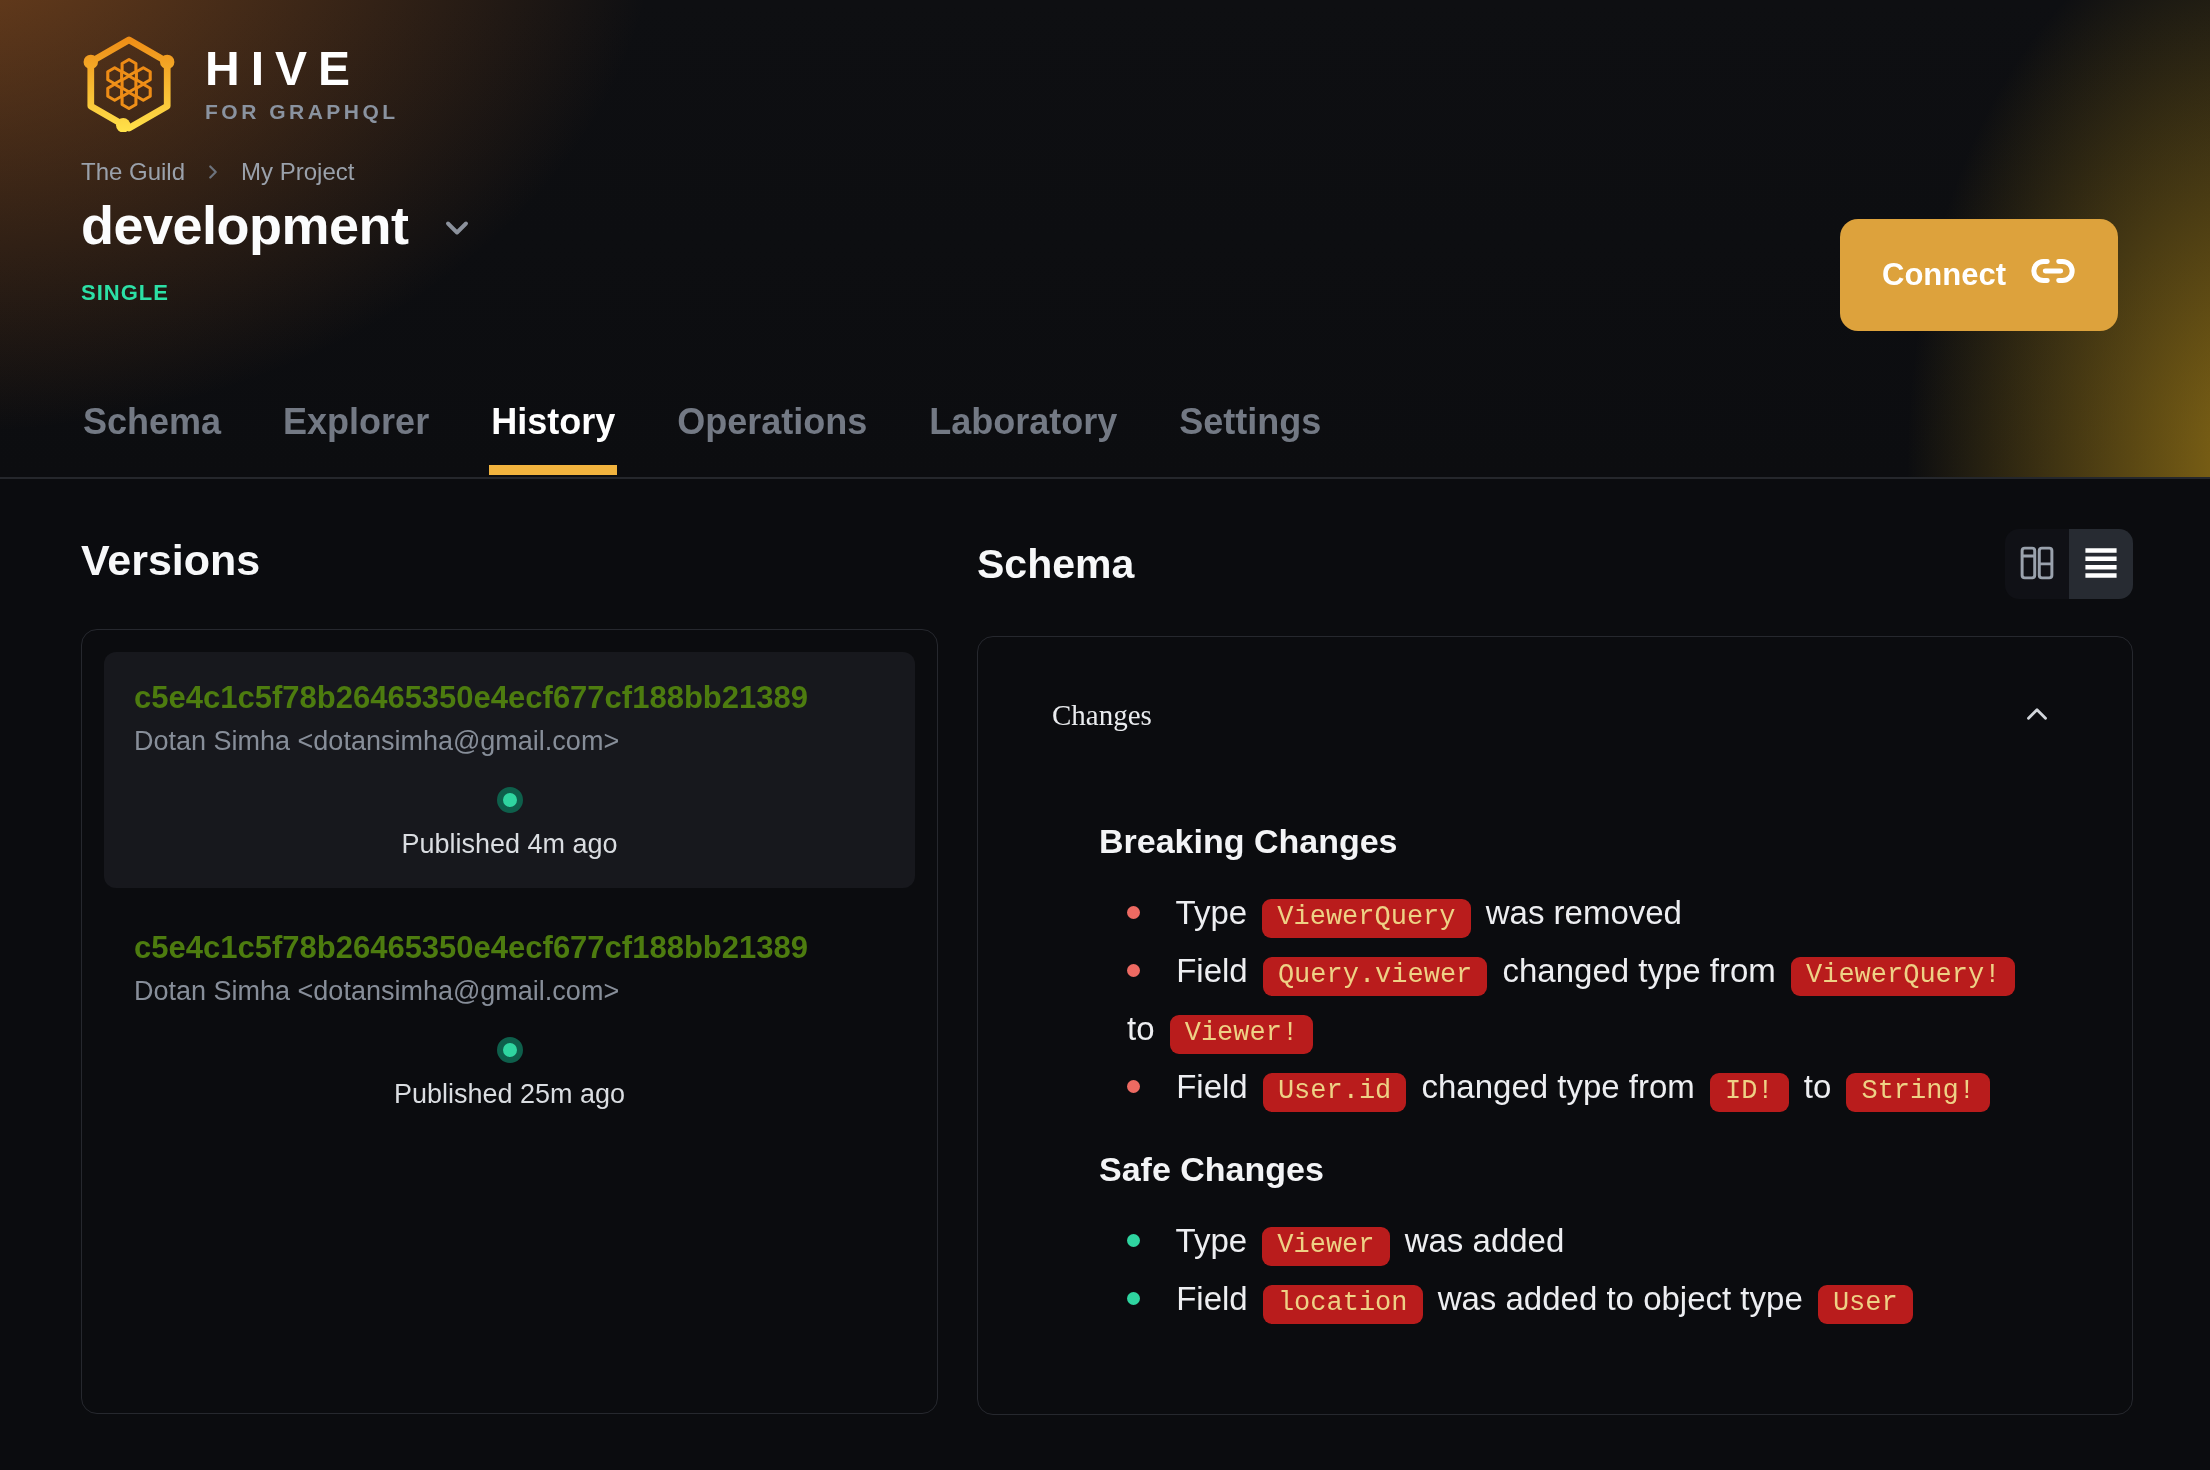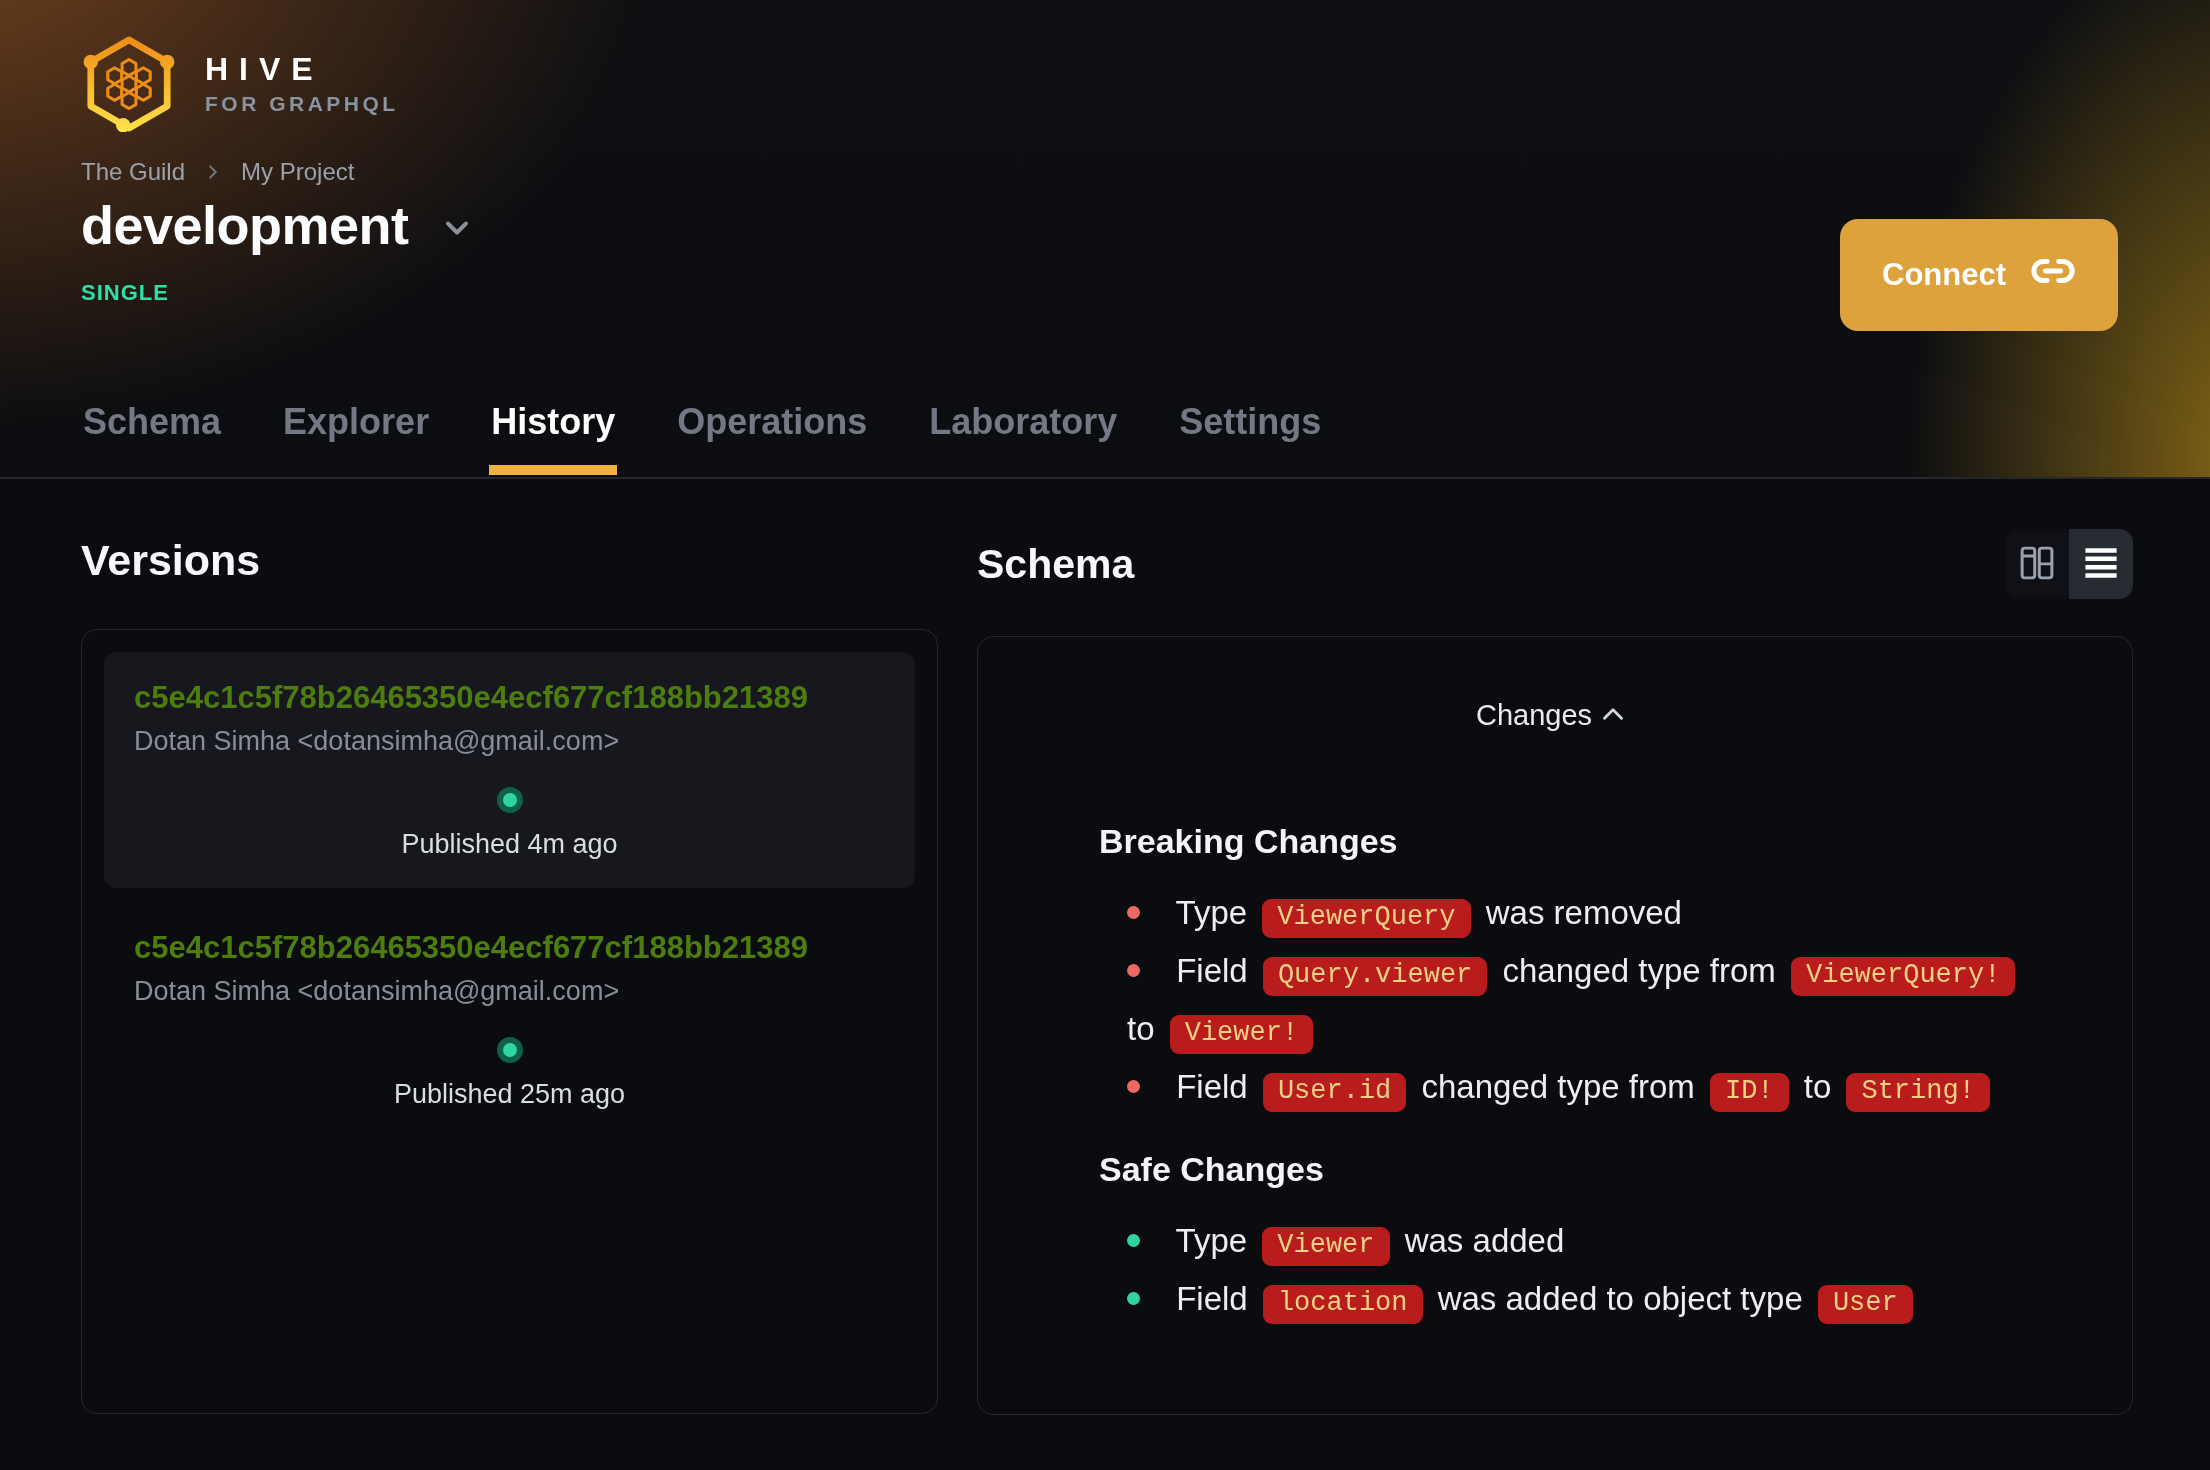--- a/index.html
+++ b/index.html
@@ -11,21 +11,21 @@
   .hero {
     position:absolute; inset:0 0 auto 0; height:479px;
     background:
       radial-gradient(1150px 840px at -3% -20%, rgba(199,109,38,0.55), rgba(199,109,38,0) 63%),
       radial-gradient(560px 900px at 102% 98%, rgba(214,164,24,0.60), rgba(214,164,24,0) 62%),
       linear-gradient(#0e0f12,#0c0d10);
     border-bottom:2px solid #25272c;
   }
   .brand { position:absolute; left:81px; top:36px; display:flex; align-items:center; gap:28px; }
   .logo { width:96px; height:96px; }
-  .brand-name { font-size:32px; font-weight:800; letter-spacing:11px; color:#ffffff; line-height:1; }
+  .brand-name { font-size:48px; font-weight:800; letter-spacing:11px; color:#ffffff; line-height:1; }
   .brand-tagline { font-size:21px; font-weight:700; letter-spacing:3.5px; color:#8a93a0; margin-top:7px; }
 
   .breadcrumb { position:absolute; left:81px; top:158px; display:flex; align-items:center; gap:17px;
     font-size:24px; color:#9aa1ab; }
   .crumb { cursor:pointer; }
   .crumb-sep { display:flex; align-items:center; }
 
   .title-row { position:absolute; left:81px; top:194px; display:flex; align-items:center; gap:30px; }
   .page-title { font-size:54px; font-weight:700; color:#fbfcfd; letter-spacing:-0.5px; }
   .title-caret { margin-top:10px; cursor:pointer; }
@@ -63,21 +63,21 @@
   .schema-col { position:absolute; left:977px; top:479px; width:1156px; }
   .schema-head { margin-top:50px; display:flex; align-items:center; justify-content:space-between; }
   .schema-title { font-size:41px; font-weight:700; color:#f7f8f9; }
   .view-toggle { display:flex; border-radius:14px; overflow:hidden; }
   .vt-btn { width:64px; height:70px; border:none; cursor:pointer; display:flex;
     align-items:center; justify-content:center; }
   .vt-btn.seg-left { background:#101116; }
   .vt-btn.seg-right { background:#272b32; }
 
   .changes-panel { margin-top:37px; height:779px; padding:56px 74px; }
-  .changes-head { display:flex; align-items:center; justify-content:center; }
+  .changes-head { display:flex; align-items:center; justify-content:space-between;font-family:Liberation Serif, serif; }
   .changes-label { font-size:29px; color:#e9ebee; }
   .collapse-btn { background:none; border:none; cursor:pointer; display:flex; padding:4px; }
 
   .group-title { font-size:34px; font-weight:600; color:#f3f4f6; margin:84px 0 0 47px; }
   .change-group + .change-group .group-title { margin-top:32px; }
   .change-list { margin:25px 0 0 75px; width:940px; }
   .change-item { font-size:33px; color:#edeef1; line-height:53px; }
   .bullet { display:inline-block; width:13px; height:13px; border-radius:50%;
     margin-right:27px; vertical-align:middle; transform:translateY(-3px); }
   .breaking .bullet { background:#ed6a62; }

